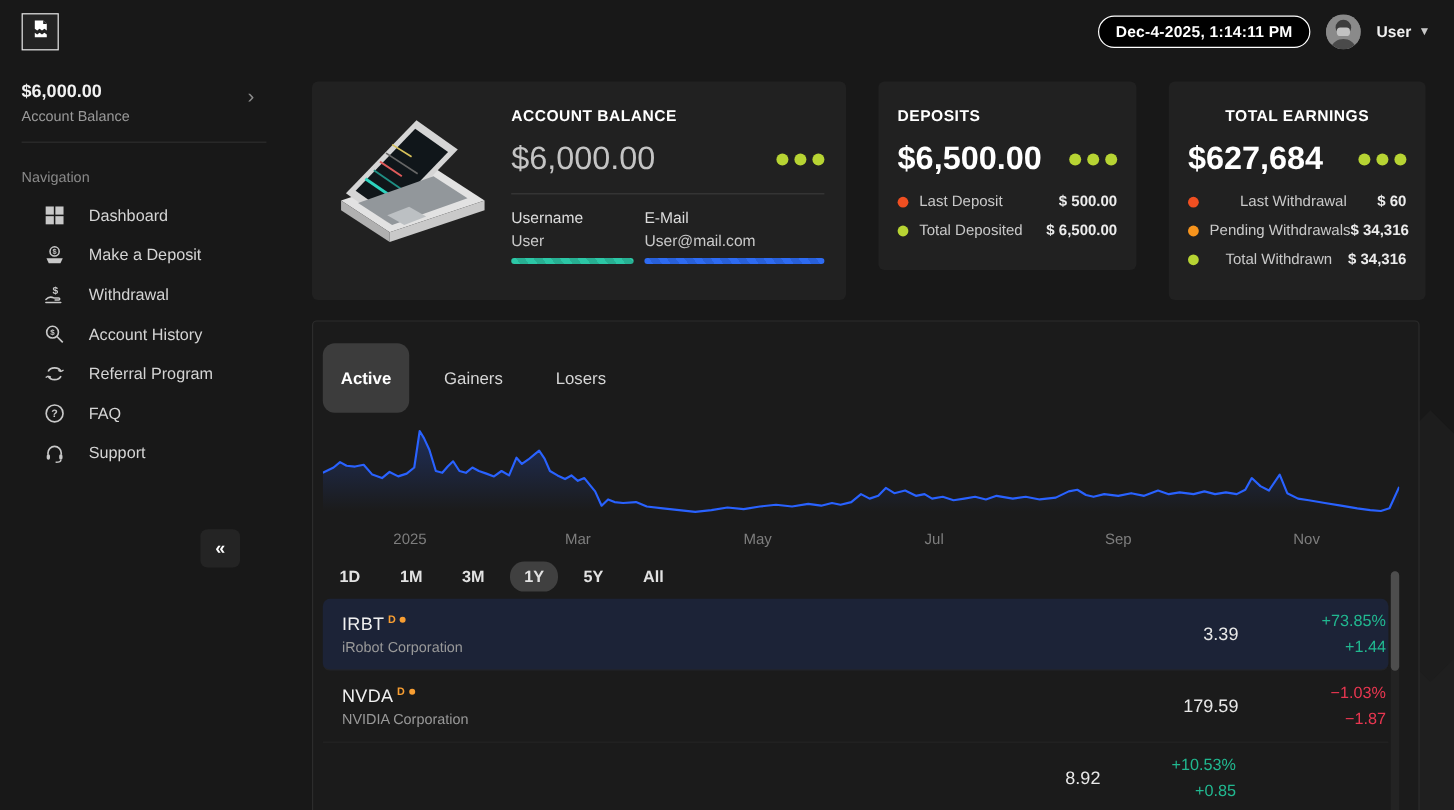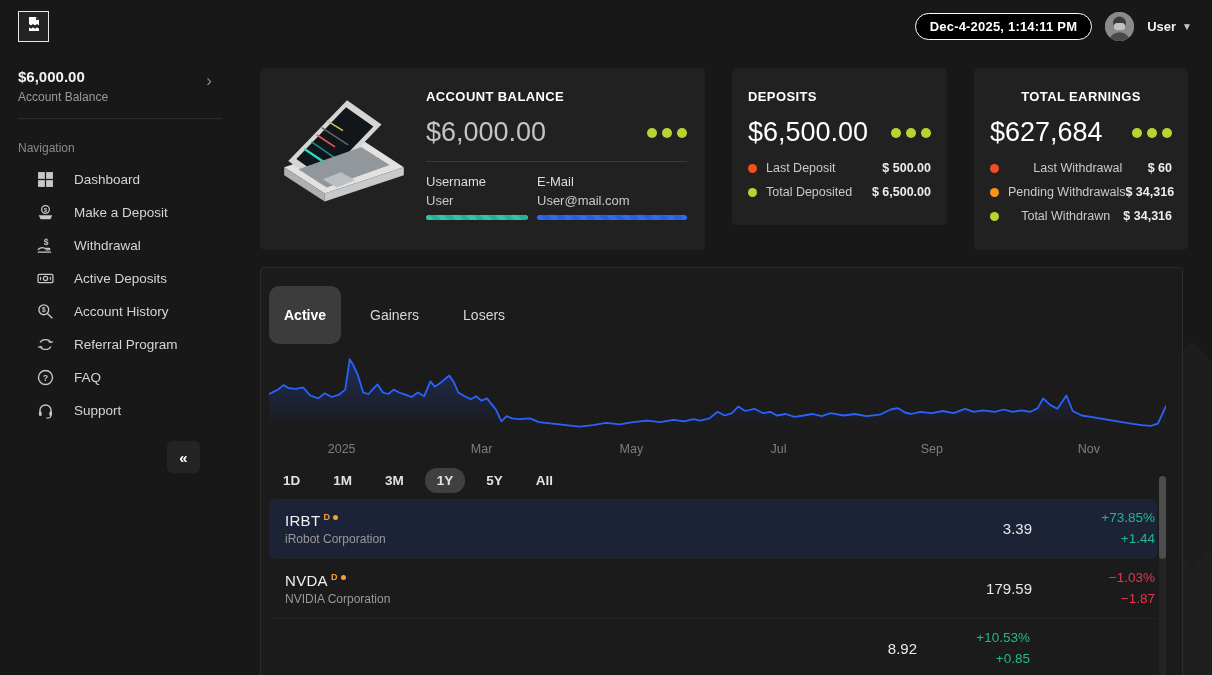--- a/index.html
+++ b/index.html
@@ -38,21 +38,21 @@
                 align-items:center;justify-content:center;cursor:pointer;}
   
   .main{position:absolute;left:260px;top:52px;right:0;bottom:0;z-index:1;}
   .cards{display:flex;gap:27px;margin-top:16px;align-items:flex-start;}
   .card{background:#212121;border-radius:5px;box-sizing:border-box;}
   .card1{width:445px;height:182px;display:flex;padding:12px 18px 14px 8px;gap:6px;}
   .laptop{width:152px;flex:none;}
   .card1-body{flex:1;min-width:0;}
   .card-title{font-size:13px;font-weight:bold;letter-spacing:.4px;color:#fff;margin-top:9px;}
   .amount-row{display:flex;align-items:center;justify-content:space-between;margin-top:13px;}
-  .amount{font-size:27px;color:#fff;font-weight:normal;}
+  .amount{font-size:27px;color:#fff;font-weight:bold;}
   .card1 .amount{color:#c4c4c4;font-weight:normal;}
   .dots{display:flex;gap:5px;}
   .dot{width:10px;height:10px;border-radius:50%;background:#b7d433;}
   .card1-divider{border-top:1px solid #3a3a3a;margin-top:13px;}
   .user-cols{display:flex;margin-top:12px;}
   .user-col1{width:122px;}
   .user-col2{flex:1;}
   .field-label{font-size:13px;color:#dcdcdc;}
   .field-value{font-size:13px;color:#c9c9c9;margin-top:4px;}
   .bar{height:5px;border-radius:3px;margin-top:7px;}
@@ -164,30 +164,20 @@
           <svg viewBox="0 0 16 16">
             <text x="8.5" y="7.4" font-size="8" fill="#c8c8c8" text-anchor="middle" font-weight="bold">$</text>
             <path d="M1.2 11.8c2.2-2.4 4-2.2 6.2-1.2h3.8c1.1 0 1.1 1.6 0 1.6H8.4" stroke="#c8c8c8" stroke-width="1.2" fill="none" stroke-linecap="round"></path>
             <path d="M1.2 14.2h11.6" stroke="#c8c8c8" stroke-width="1.3" stroke-linecap="round"></path>
           </svg>
         </span>
         <span class="nav-text">Withdrawal</span>
       </div>
       <div class="nav-item">
         <span class="nav-icon">
-          <svg viewBox="0 0 16 16" fill="none" stroke="#c8c8c8" stroke-width="1.2">
-            <rect x="1" y="4.2" width="14" height="7.6" rx="1"></rect>
-            <circle cx="8" cy="8" r="2"></circle>
-            <path d="M3.4 6.4v3.2M12.6 6.4v3.2" stroke-width="1"></path>
-          </svg>
-        </span>
-        <span class="nav-text">Active Deposits</span>
-      </div>
-      <div class="nav-item">
-        <span class="nav-icon">
           <svg viewBox="0 0 16 16" fill="none" stroke="#c8c8c8" stroke-width="1.3">
             <circle cx="6.4" cy="6.4" r="4.6"></circle>
             <path d="M9.8 9.8l4.6 4.6"></path>
             <text x="6.4" y="8.8" font-size="6.2" fill="#c8c8c8" stroke="none" text-anchor="middle" font-weight="bold">$</text>
           </svg>
         </span>
         <span class="nav-text">Account History</span>
       </div>
       <div class="nav-item">
         <span class="nav-icon">

